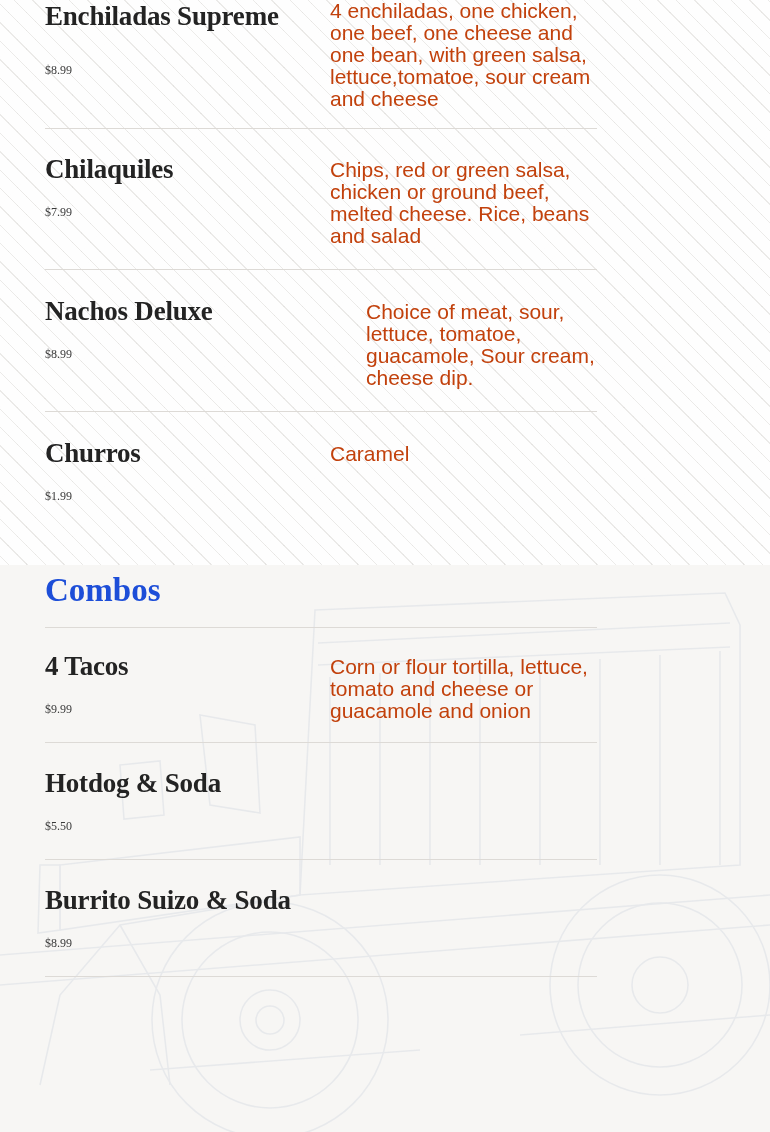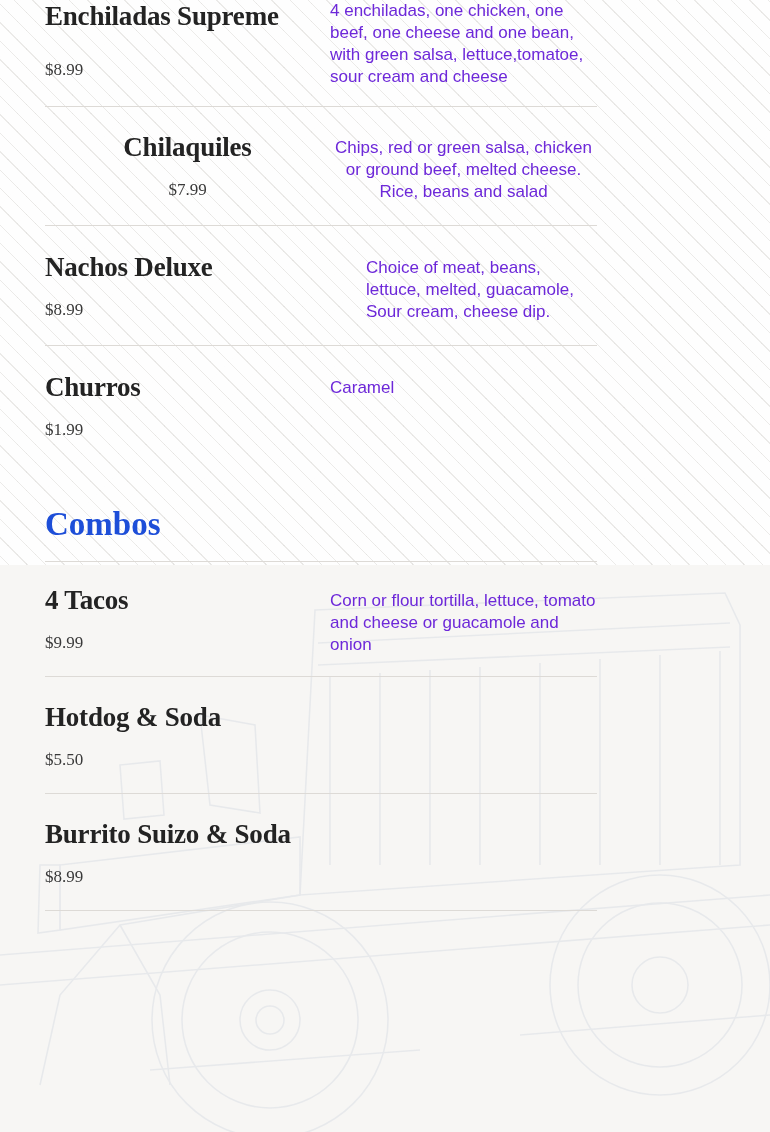--- a/index.html
+++ b/index.html
@@ -83,48 +83,48 @@
     font-family: "Liberation Serif", serif;
     font-weight: bold;
     font-size: 27px;
     line-height: 32px;
     color: #232323;
     margin: 0;
     letter-spacing: -0.2px;
   }
   .item-price {
     font-family: "Liberation Serif", serif;
-    font-size: 17px;
+    font-size: 12px;
     line-height: 22px;
     color: #3a3a3a;
     margin: 0;
   }
   .item-desc {
     font-family: "Liberation Sans", sans-serif;
-    font-size: 17px;
+    font-size: 21px;
     line-height: 22px;
-    color: #6d28d9;
+    color: #c2410c;
     margin: 0;
   }
 
   .section-title {
     font-family: "Liberation Serif", serif;
     font-weight: bold;
     font-size: 33px;
     line-height: 38px;
     color: #1d4ed8;
     margin: 0;
     padding-bottom: 18px;
     border-bottom: 1px solid #dddad6;
   }
 
   
   .r-enchiladas { padding-top: 0; padding-bottom: 18px; }
   .r-enchiladas .col-right { padding-top: 0; }
-  .r-chilaquiles { padding-top: 24px; padding-bottom: 22px; text-align: center; }
+  .r-chilaquiles { padding-top: 24px; padding-bottom: 22px; }
   .r-nachos { padding-top: 25px; padding-bottom: 22px; gap: 36px; }
   .r-churros { padding-top: 25px; padding-bottom: 24px; }
 
   .combos-wrap { padding-top: 40px; }
   .r-tacos { padding-top: 22px; padding-bottom: 20px; }
   .r-hotdog { padding-top: 24px; padding-bottom: 22px; }
   .r-burrito { padding-top: 24px; padding-bottom: 22px; }
 
   .price-gap-1 { height: 27px; }
   .price-gap-2 { height: 16px; }
@@ -194,21 +194,21 @@
       </div>
     </div>
 
     <div class="menu-row r-nachos">
       <div class="col-left">
         <div class="item-name">Nachos Deluxe</div>
         <div class="price-gap-2"></div>
         <div class="item-price">$8.99</div>
       </div>
       <div class="col-right">
-        <div class="item-desc">Choice of meat, beans, lettuce, melted, guacamole, Sour cream, cheese dip.</div>
+        <div class="item-desc">Choice of meat, sour, lettuce, tomatoe, guacamole, Sour cream, cheese dip.</div>
       </div>
     </div>
 
     <div class="menu-row r-churros no-border">
       <div class="col-left">
         <div class="item-name">Churros</div>
         <div class="price-gap-2"></div>
         <div class="item-price">$1.99</div>
       </div>
       <div class="col-right">

